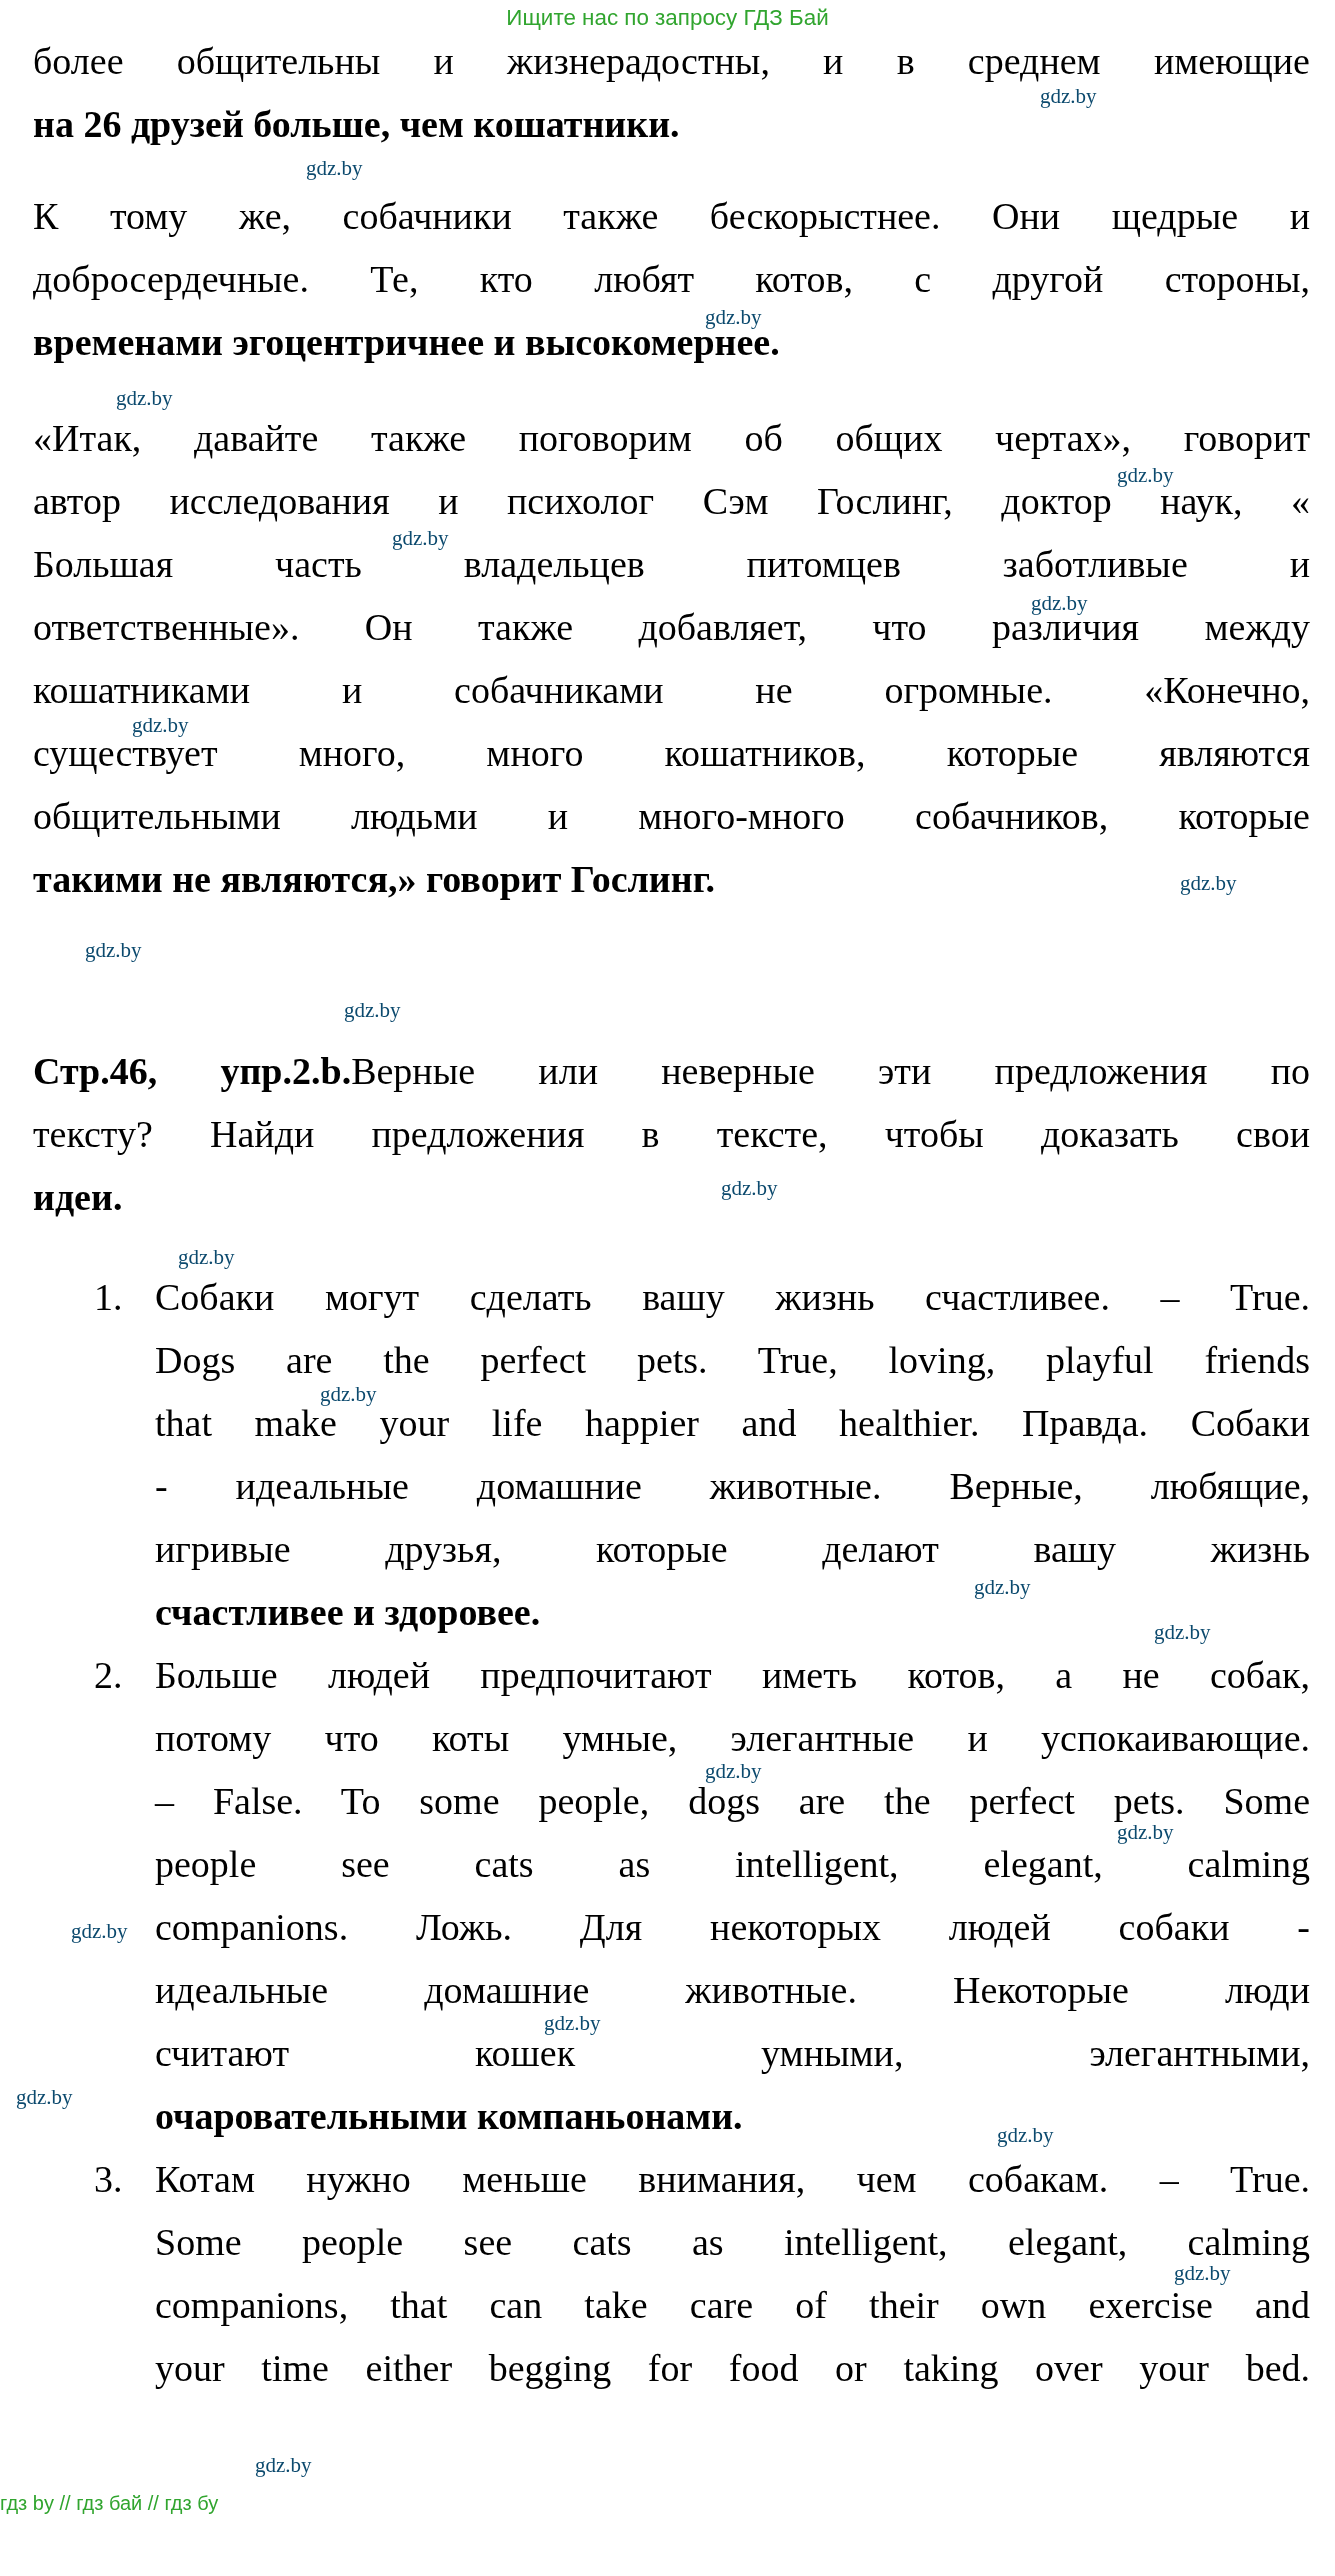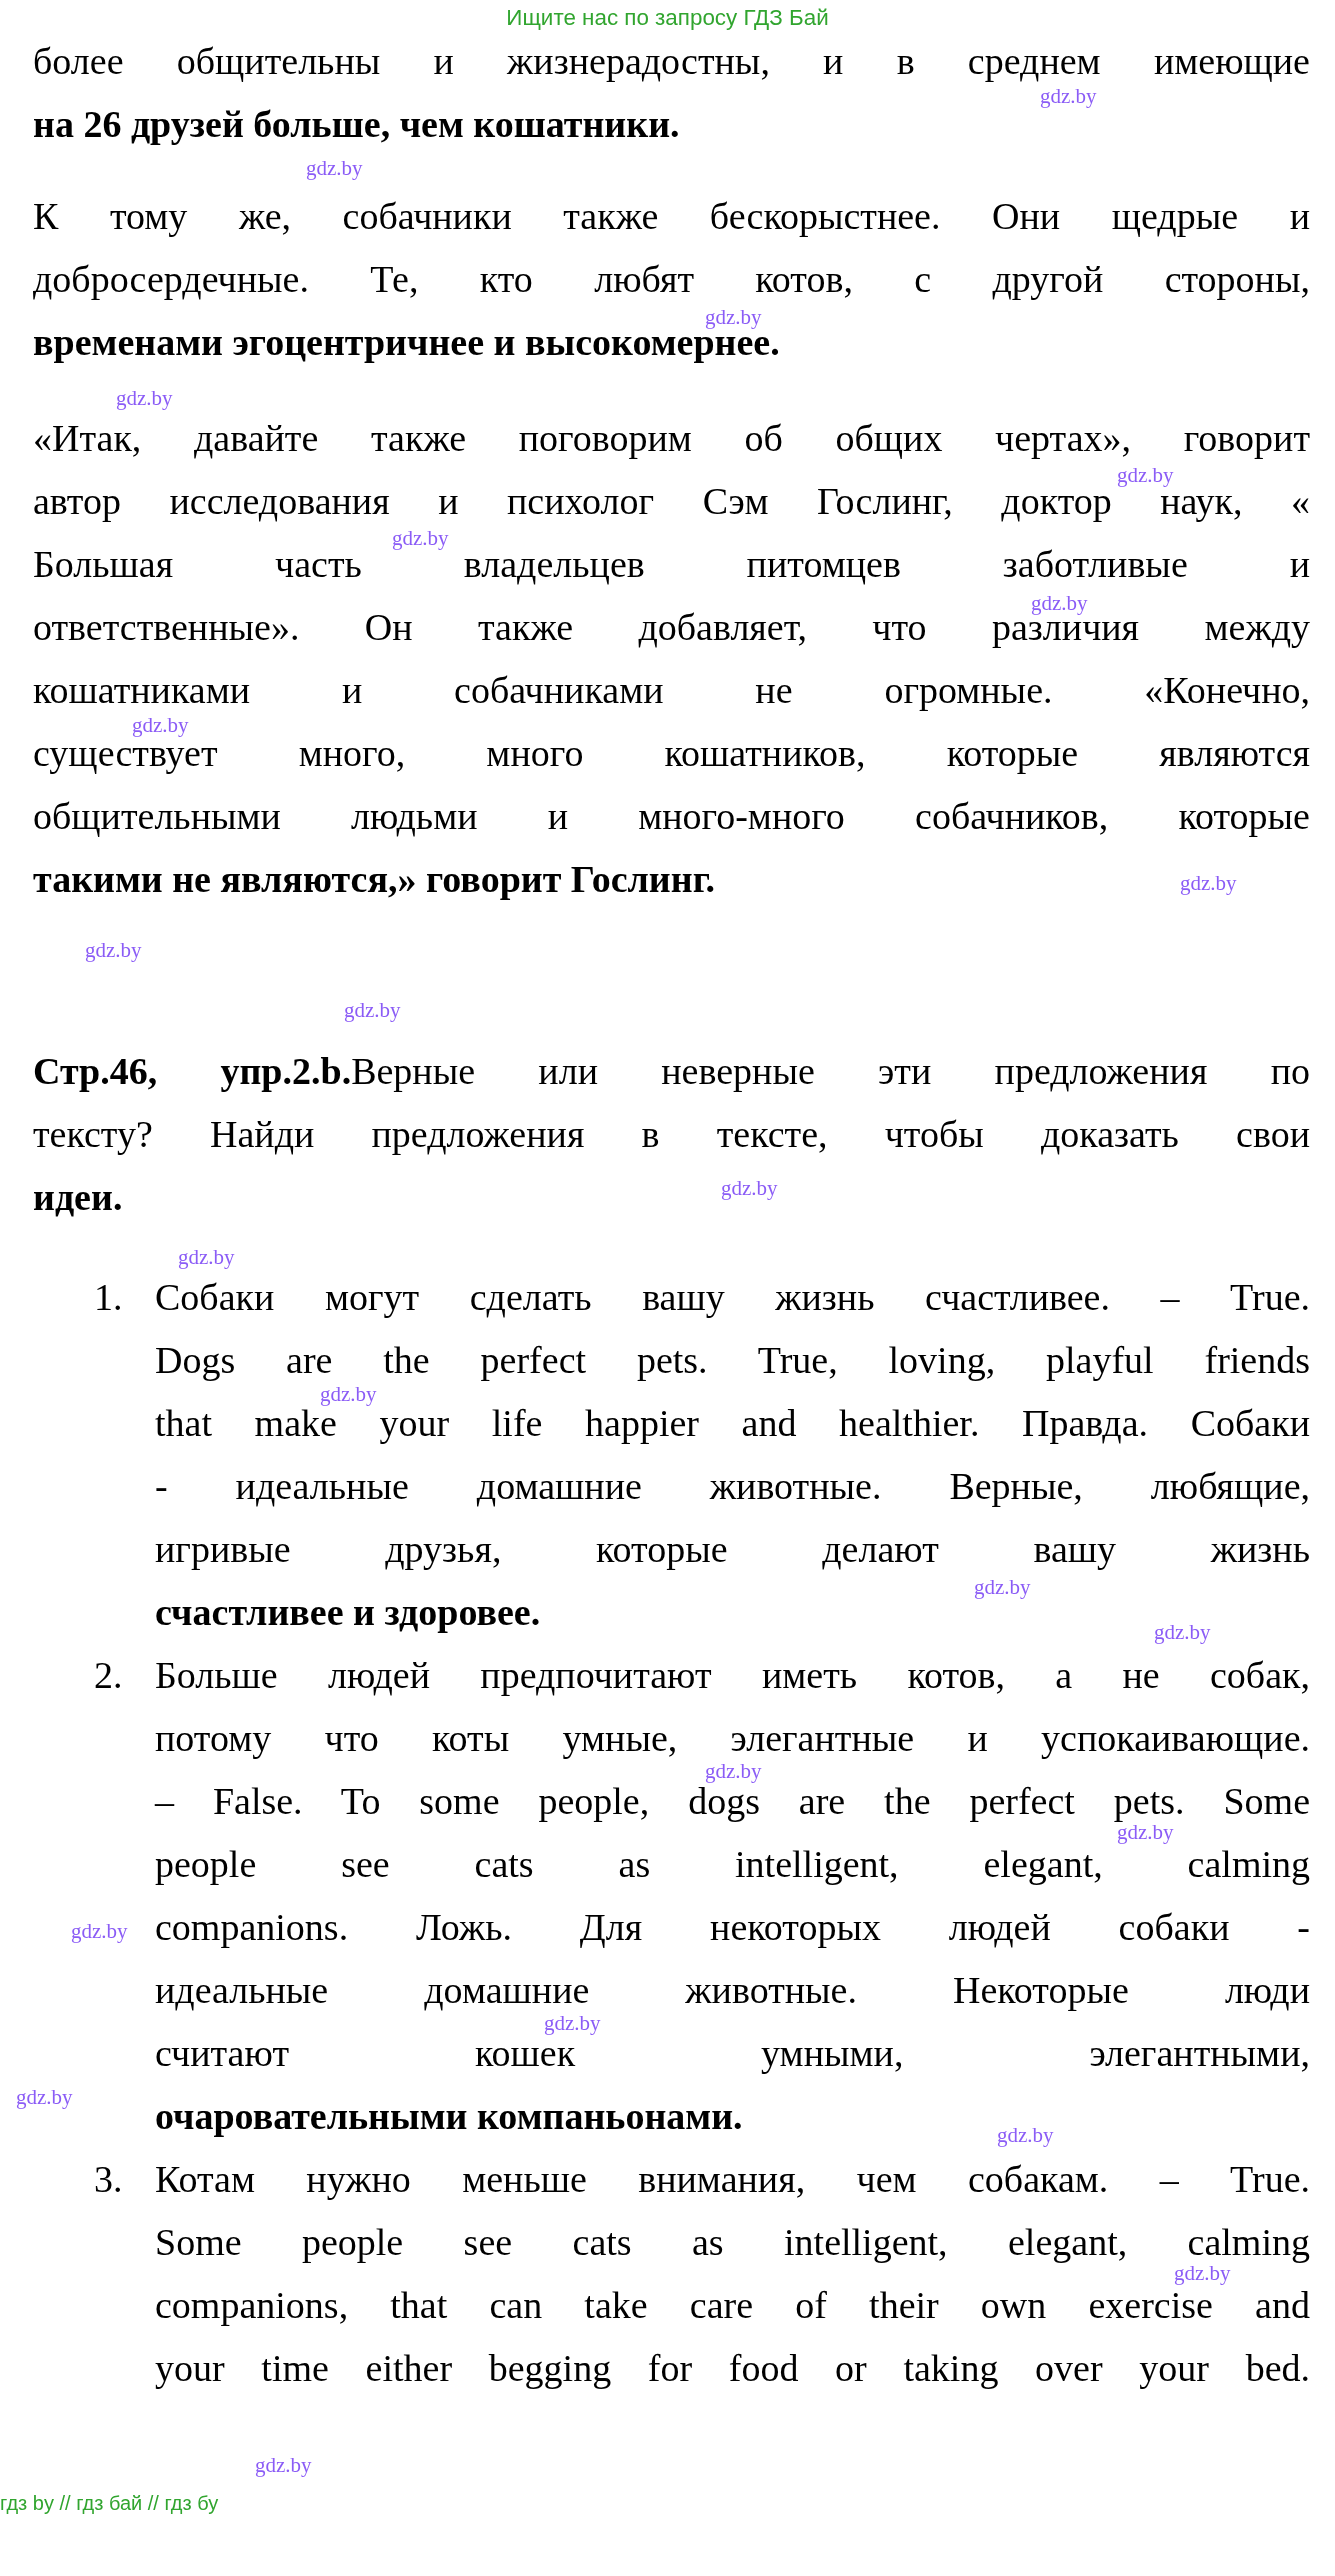--- a/index.html
+++ b/index.html
@@ -51,21 +51,21 @@
     position: absolute;
     left: -61px;
     top: 0;
     line-height: 63px;
   }
   .wm {
     position: absolute;
     font-family: "Liberation Serif", serif;
     font-size: 21px;
     line-height: 21.6px;
-    color: #8b5cf6;
+    color: #0c4a6e;
     white-space: nowrap;
   }
   .footer {
     position: absolute;
     top: 2491px;
     left: 0;
     width: 100%;
     text-align: left;
     font-family: "Liberation Sans", sans-serif;
     font-size: 20px;

